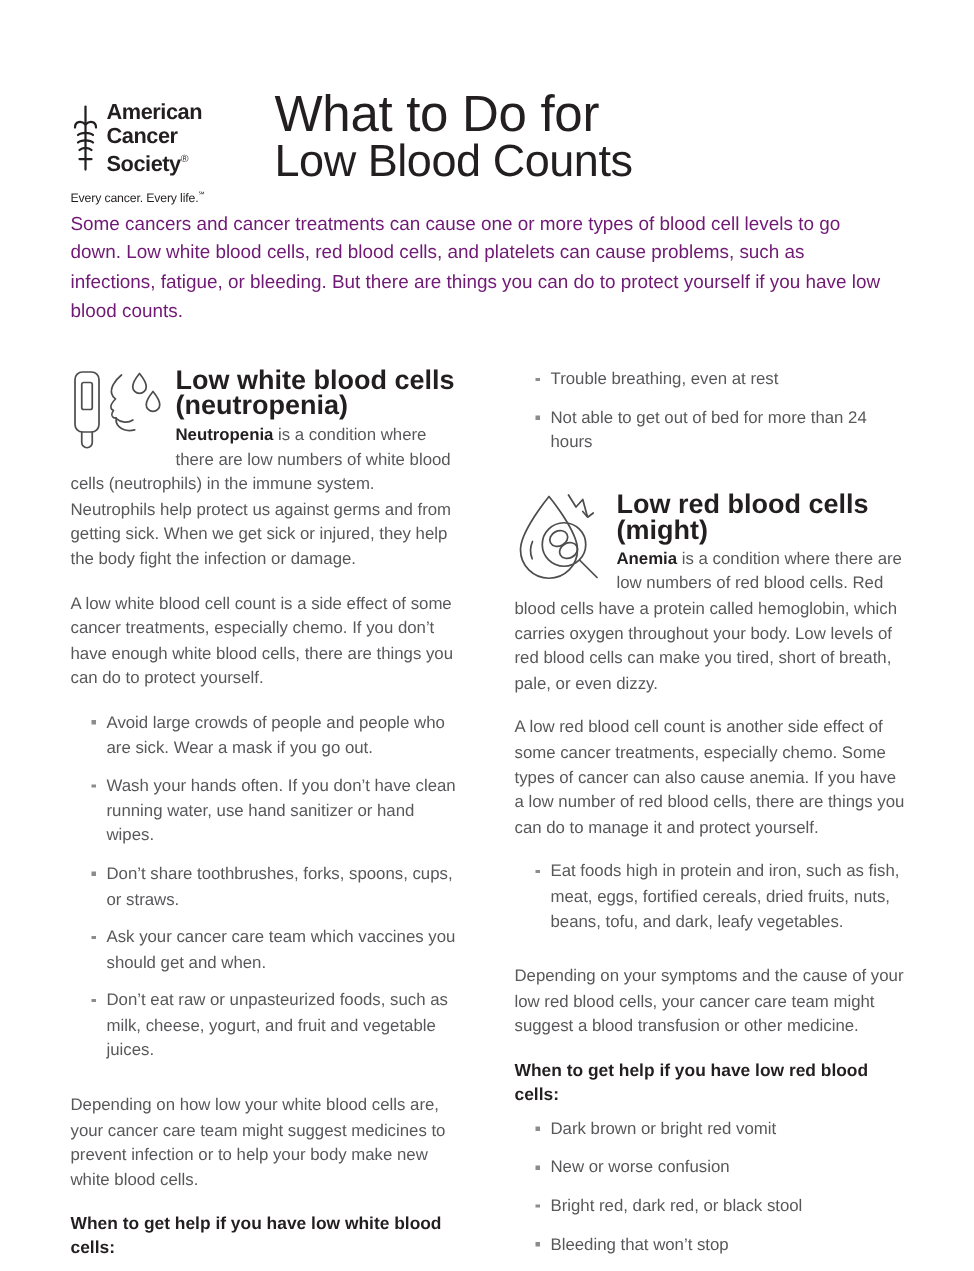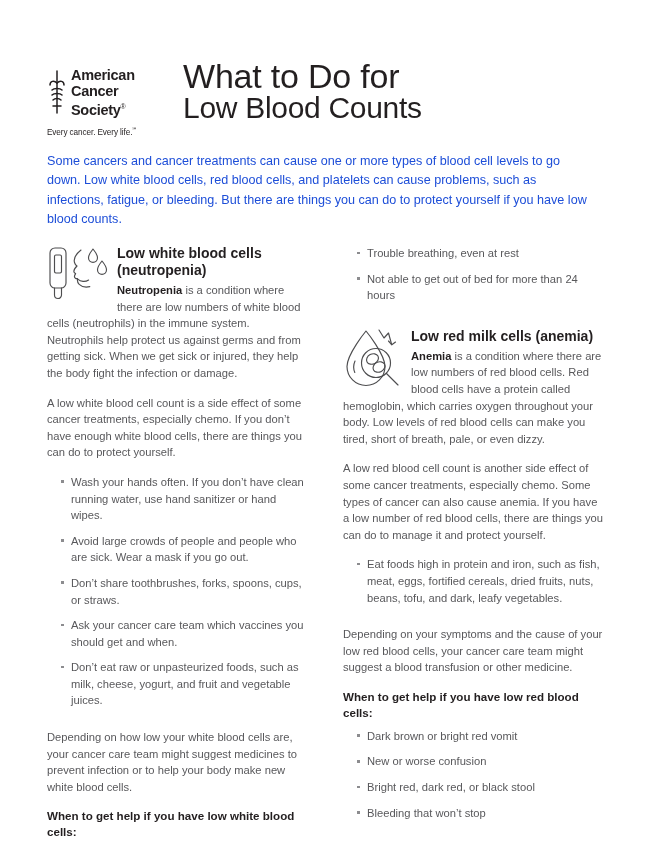--- a/index.html
+++ b/index.html
@@ -90,25 +90,25 @@
     line-height: 33px;
     color: #231f20;
     font-weight: normal;
     letter-spacing: -0.3px;
   }
 
   
   .intro {
     position: absolute;
     left: 47px;
-    top: 152px;
+    top: 140px;
     width: 541px;
     font-size: 12.6px;
     line-height: 19.4px;
-    color: #1d4ed8;
+    color: #701a75;
   }
 
   
   .columns {
     position: absolute;
     left: 47px;
     top: 245px;
     width: 556px;
     height: 590px;
   }
@@ -117,21 +117,21 @@
     top: 0;
     width: 260px;
     font-size: 11.2px;
     line-height: 16.6px;
   }
   .col-left { left: 0; }
   .col-right { left: 296px; }
 
   .sec-head {
     font-weight: bold;
-    font-size: 14px;
+    font-size: 18px;
     line-height: 17px;
     color: #231f20;
     margin: 0 0 3px 0;
   }
   .icon-float {
     float: left;
     margin: 1px 7px 2px 0;
   }
   .icon-float.red {
     margin: 0 6px 1px 0;
@@ -246,22 +246,22 @@
         <span>(neutropenia)</span>
       </div>
 
       <p class="para"><b>Neutropenia</b><span> is a condition where there are low numbers of white blood cells (neutrophils) in the immune system. Neutrophils help protect us against germs and from getting sick. When we get sick or injured, they help the body fight the infection or damage.</span></p>
 
       <div class="clearer"></div>
 
       <p class="para">A low white blood cell count is a side effect of some cancer treatments, especially chemo. If you don’t have enough white blood cells, there are things you can do to protect yourself.</p>
 
       <ul class="bullets spaced">
+        <li>Avoid large crowds of people and people who are sick. Wear a mask if you go out.</li>
         <li>Wash your hands often. If you don’t have clean running water, use hand sanitizer or hand wipes.</li>
-        <li>Avoid large crowds of people and people who are sick. Wear a mask if you go out.</li>
         <li>Don’t share toothbrushes, forks, spoons, cups, or straws.</li>
         <li>Ask your cancer care team which vaccines you should get and when.</li>
         <li>Don’t eat raw or unpasteurized foods, such as milk, cheese, yogurt, and fruit and vegetable juices.</li>
       </ul>
 
       <div class="gap-sm"></div>
 
       <p class="para">Depending on how low your white blood cells are, your cancer care team might suggest medicines to prevent infection or to help your body make new white blood cells.</p>
 
       <div class="when-head">When to get help if you have low white blood cells:</div>
@@ -287,21 +287,21 @@
 
             <ellipse cx="29.5" cy="31" rx="6.2" ry="5" transform="rotate(-28 29.5 31)"></ellipse>
             <ellipse cx="36" cy="39" rx="6.2" ry="5" transform="rotate(-28 36 39)"></ellipse>
 
             <path d="M36,2 L41,10 L45.5,5 L48.5,16"></path>
             <path d="M45.5,13 L48.8,16.8 L52.5,14"></path>
           </g>
         </svg>
       </span>
 
-      <div class="sec-head">Low red milk cells (anemia)</div>
+      <div class="sec-head">Low red blood cells (might)</div>
 
       <p class="para"><b>Anemia</b><span> is a condition where there are low numbers of red blood cells. Red blood cells have a protein called hemoglobin, which carries oxygen throughout your body. Low levels of red blood cells can make you tired, short of breath, pale, or even dizzy.</span></p>
 
       <div class="clearer"></div>
 
       <p class="para">A low red blood cell count is another side effect of some cancer treatments, especially chemo. Some types of cancer can also cause anemia. If you have a low number of red blood cells, there are things you can do to manage it and protect yourself.</p>
 
       <ul class="bullets spaced">
         <li>Eat foods high in protein and iron, such as fish, meat, eggs, fortified cereals, dried fruits, nuts, beans, tofu, and dark, leafy vegetables.</li>
       </ul>

